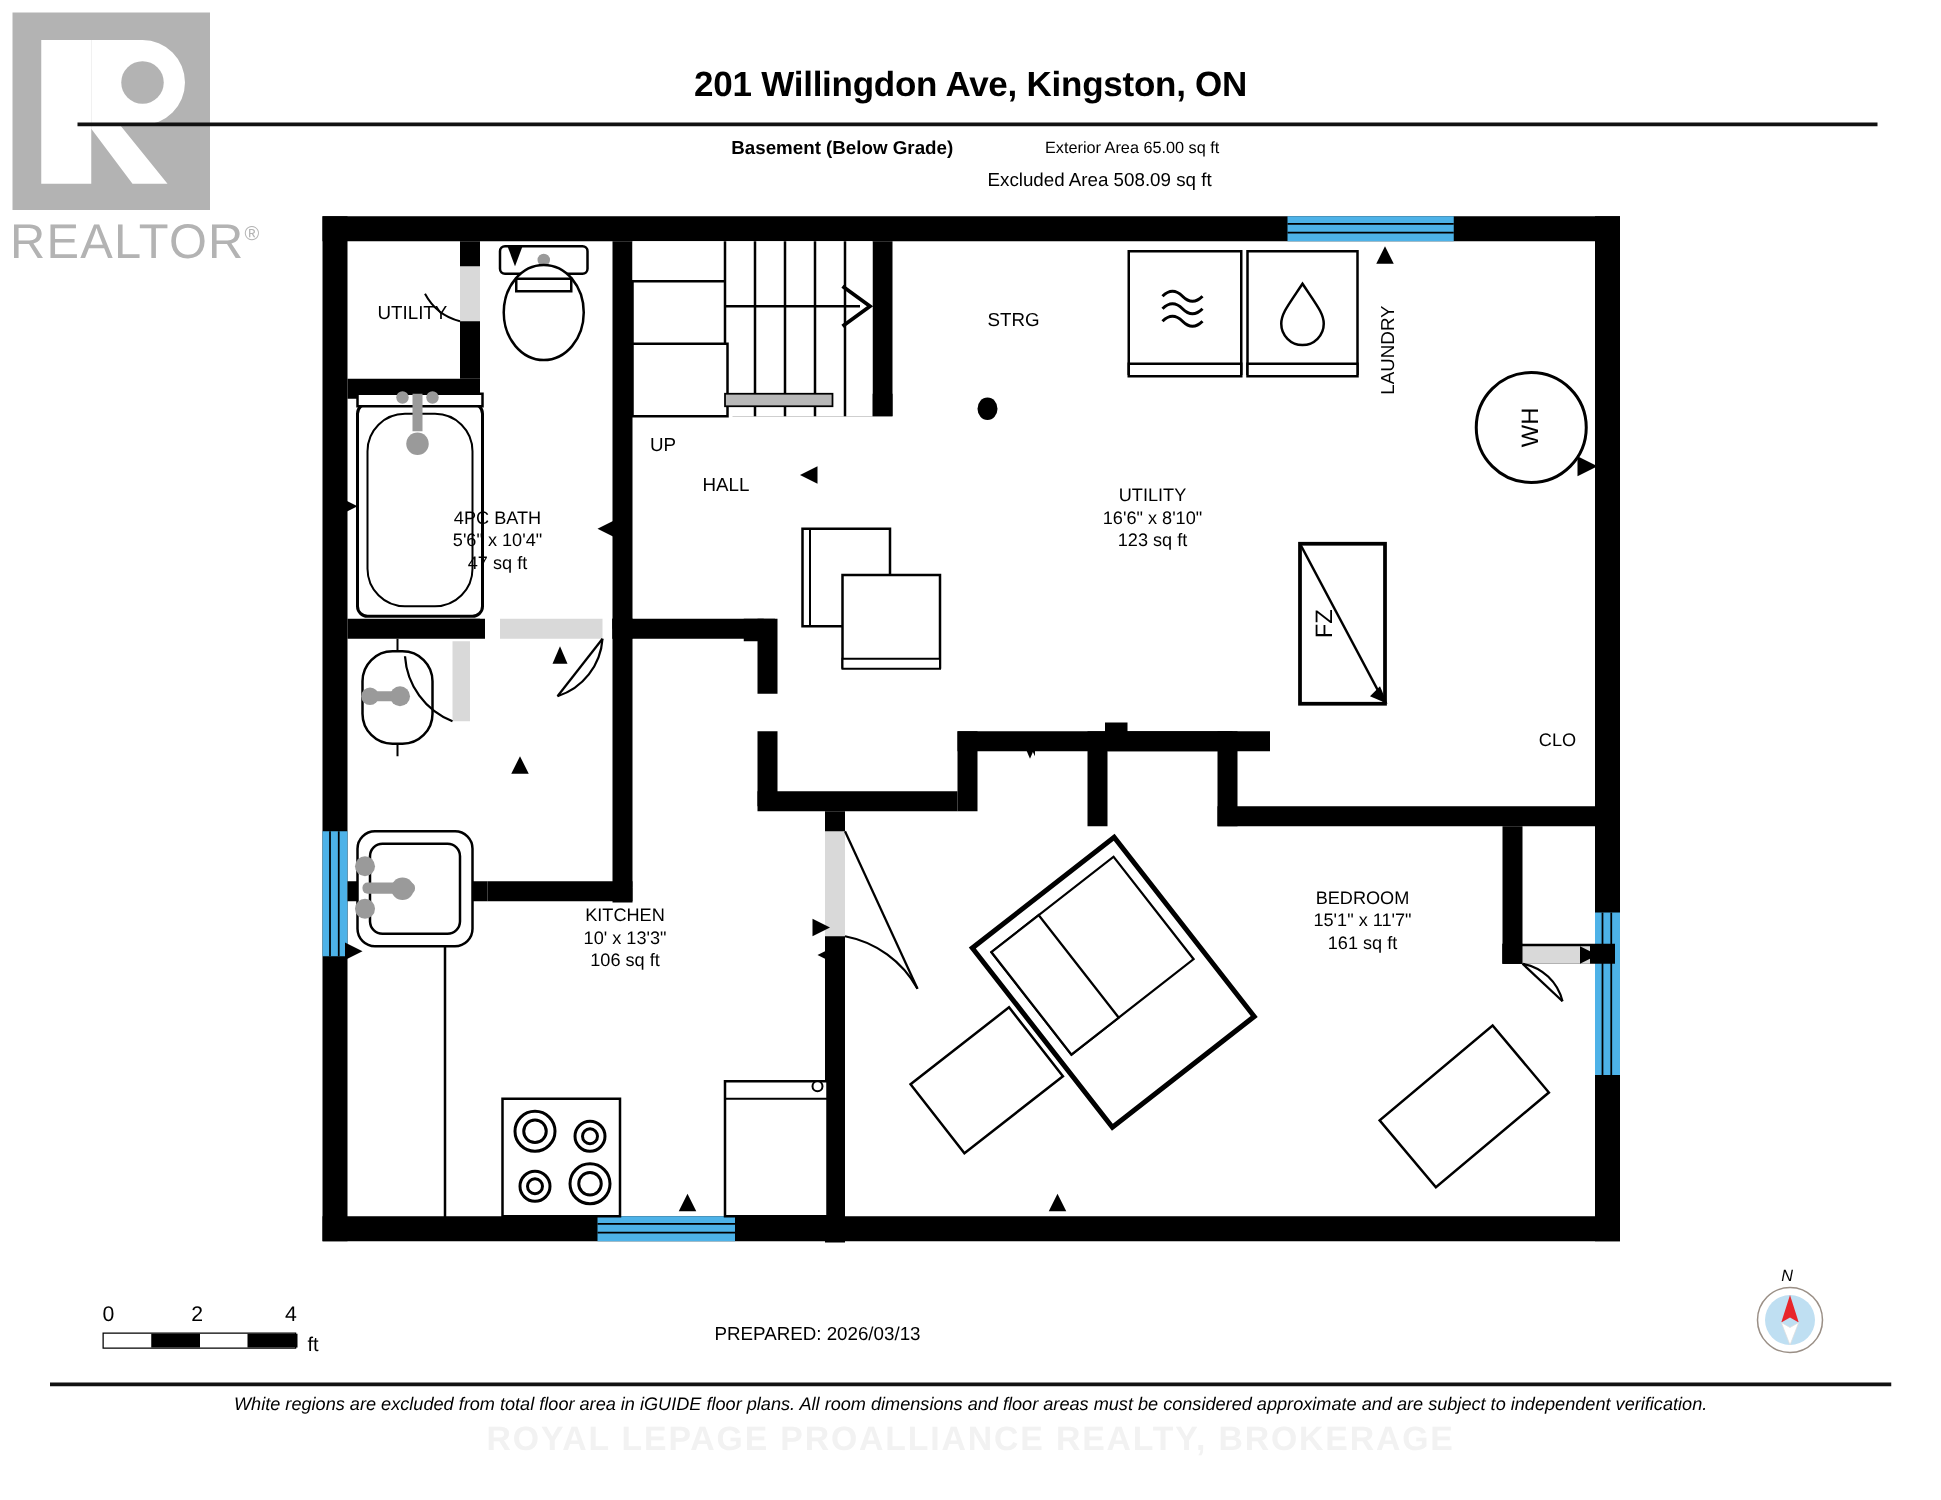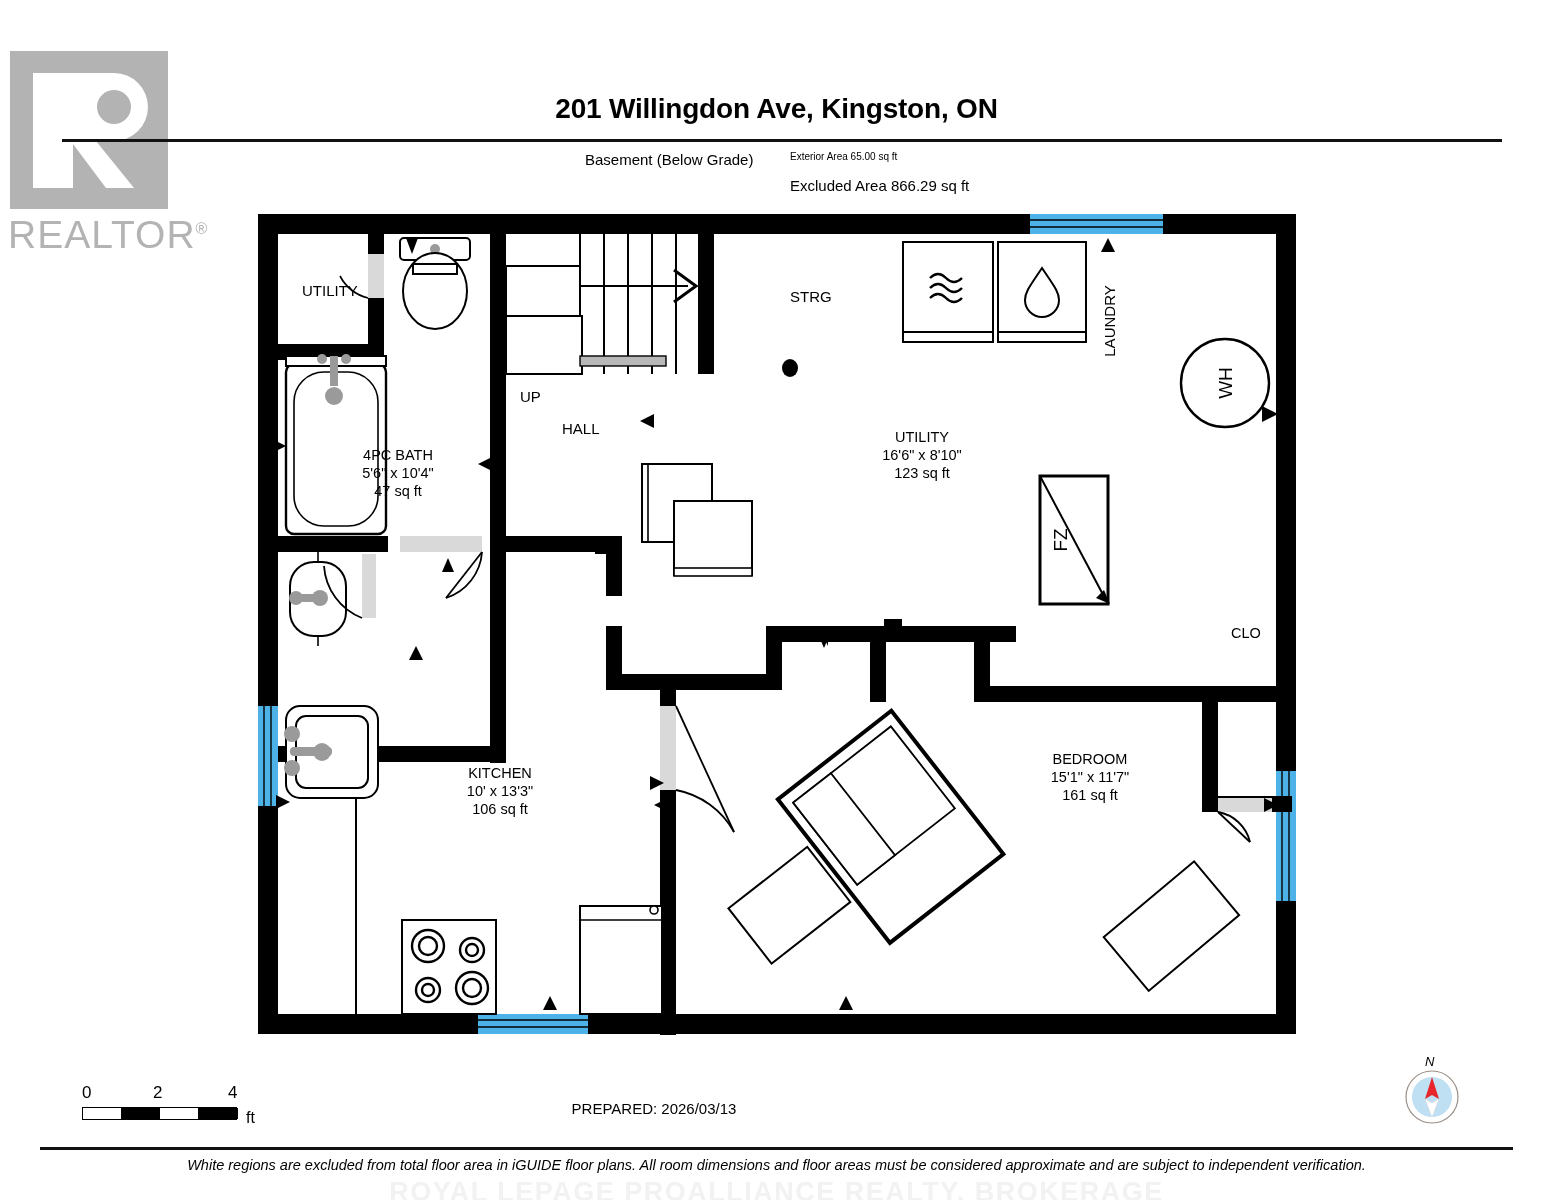--- a/index.html
+++ b/index.html
@@ -1,38 +1,38 @@
 <!DOCTYPE html>
 <html><head>
 <meta charset="utf-8">
 <style>
   html,body{margin:0;padding:0;background:#ffffff;}
   body{
     width:1553px;height:1200px;position:relative;overflow:hidden;
     font-family:"Liberation Sans",sans-serif;color:#000;
   }
-  .abs{position:absolute;margin-top:41px;}
+  .abs{position:absolute;}
 
   
   #realtor-logo{left:8px;top:10px;width:180px;height:190px;}
   #realtor-logo .rbox{position:absolute;left:2px;top:0;width:158px;height:158px;background:#b3b3b3;}
   #realtor-logo .rword{
     position:absolute;left:0;top:158px;width:180px;height:40px;
     font-size:39px;letter-spacing:1px;color:#b3b3b3;font-weight:400;line-height:40px;text-align:right;
   }
   #realtor-logo .reg{font-size:16px;vertical-align:super;}
 
   
   #page-title{
     left:0;top:52px;width:1553px;text-align:center;
     font-size:28px;font-weight:bold;letter-spacing:-0.2px;
   }
   #header-rule{left:62px;top:98px;width:1440px;height:3px;background:#111;}
-  #floor-label{left:585px;top:110px;font-size:15px;font-weight:normal;}
-  #area-ext{left:790px;top:110px;font-size:10px;}
+  #floor-label{left:585px;top:110px;font-size:15px;font-weight:bold;}
+  #area-ext{left:836px;top:110px;font-size:13px;}
   #area-exc{left:790px;top:136px;font-size:15px;}
 
   
   #floorplan{left:250px;top:165px;width:1060px;height:845px;}
   #floorplan svg{display:block;}
 
   
   #scale-bar{left:82px;top:1042px;width:175px;height:50px;}
   #scale-bar .tick{position:absolute;top:0;font-size:17px;}
   #scale-bar .bar{position:absolute;left:0;top:24px;width:155px;height:13px;border:1.5px solid #000;box-sizing:border-box;background:#fff;}
@@ -63,21 +63,21 @@
       <circle cx="104" cy="56" r="17" fill="#b3b3b3"></circle>
     </svg>
   </div>
   <div class="rword"><span>REALTOR</span><span class="reg">®</span></div>
 </div>
 
 <div class="abs" id="page-title">201 Willingdon Ave, Kingston, ON</div>
 <div class="abs" id="header-rule"></div>
 <div class="abs" id="floor-label">Basement (Below Grade)</div>
 <div class="abs" id="area-ext">Exterior Area 65.00 sq ft</div>
-<div class="abs" id="area-exc">Excluded Area 866.29 sq ft</div>
+<div class="abs" id="area-exc">Excluded Area 508.09 sq ft</div>
 
 <div class="abs" id="floorplan">
 <svg width="1060" height="845" viewBox="0 0 1060 845">
   <defs>
     <clipPath id="planclip">
           <rect x="0" y="0" width="1060" height="845"></rect>
         </clipPath>
   </defs>
 
   <rect x="10" y="10" width="1035" height="820" fill="#ffffff"></rect>

